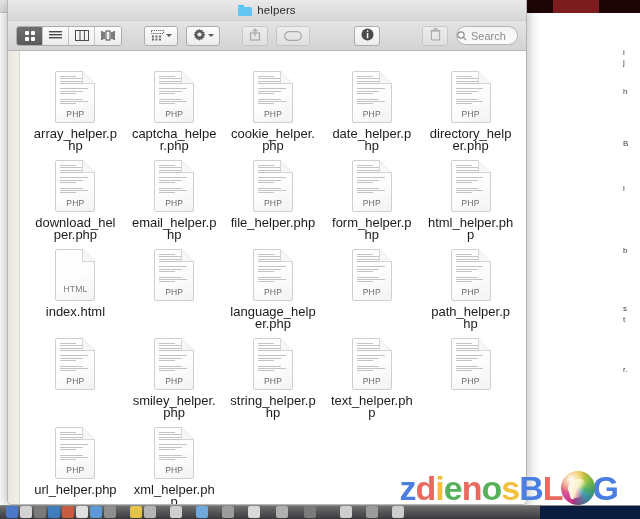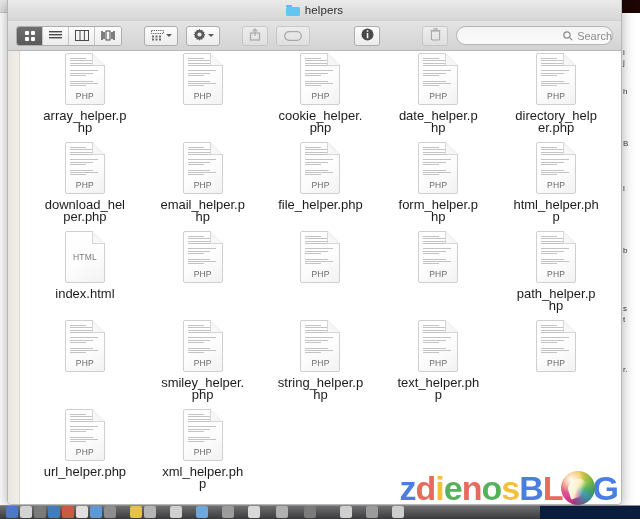--- a/index.html
+++ b/index.html
@@ -62,21 +62,21 @@
   .bg-dock .dock-item {
     position: absolute; bottom: 1px; width: 12px; height: 12px; border-radius: 2px;
   }
   .bg-dock-right {
     position:absolute; right:0; bottom:0; width:100px; height:14px; background:#0b1d3e;
   }
 
   
   #finder-window {
     position: absolute;
-    left: 7px; top: 0; width: 615px; height: 505px;
+    left: 7px; top: 0; width: 520px; height: 505px;
     background: #ffffff;
     border: 1px solid #b6b6b4;
     border-top: none;
     border-radius: 0 0 5px 5px;
     box-shadow: 0 3px 14px rgba(0,0,0,0.32);
     overflow: hidden;
     display: flex;
     flex-direction: column;
   }
 
@@ -146,35 +146,35 @@
   }
   .spacer-sm { width: 6px; }
   .spacer-md { width: 28px; }
   .spacer-lg { width: 26px; }
 
   .search-field {
     flex: 1; height: 19px; max-width: 200px;
     margin-left: auto;
     border: 1px solid #b4b4b2; border-radius: 10px;
     background: linear-gradient(#f4f4f4, #fbfbfb);
-    display: flex; align-items: center; justify-content: flex-end;
+    display: flex; align-items: center; justify-content: flex-start;
     gap: 4px;
   }
   .search-field .sp { font-size: 11px; color: #8b8b8b; }
 
   
   .content-wrap { flex: 1; display: flex; min-height: 0; }
   .side-strip {
     width: 12px; flex: 0 0 12px;
     background: linear-gradient(to right, #e8e6df, #f1efe9);
     border-right: 1px solid #d9d7d1;
   }
   .files-area {
     flex: 1; background: #ffffff;
-    padding: 2px 6px 0 6px;
+    padding: 20px 6px 0 6px;
     overflow: hidden;
   }
   .grid {
     display: grid;
     grid-template-columns: repeat(5, 1fr);
     row-gap: 8px;
   }
   .file-cell {
     display: flex; flex-direction: column; align-items: center;
     padding: 0 6px;
@@ -216,21 +216,21 @@
   .doc .lines i.m { width: 78%; }
   .doc .lines i.l { width: 96%; }
   .doc .lines i.gap { background: transparent; height: 2px; }
   .doc .kind {
     position: absolute; left: 0; right: 0; bottom: 4px;
     text-align: center;
     font-size: 8.5px; color: #6a6a6a;
     letter-spacing: .2px;
     font-family: "Liberation Sans", sans-serif;
   }
-  .doc.plain .kind { bottom: 21px; color: #7a7a7a; }
+  .doc.plain .kind { bottom: 7px; color: #7a7a7a; }
 
   .file-label {
     font-size: 13px;
     color: #1c1c1c;
     text-align: center;
     line-height: 12px;
     word-break: break-all;
     max-width: 86px;
   }
 
@@ -468,20 +468,21 @@
                   <i class="m"></i>
                   <i class="s"></i>
                   <i class="gap"></i>
                   <i class="m"></i>
                   <i class="l"></i>
                   <i class="s"></i>
                 </div>
                 <div class="fold"></div>
                 <div class="kind">PHP</div>
               </div>
+              <div class="file-label">captcha_helper.php</div>
             </div>
             <div class="file-cell">
               <div class="doc">
                 <div class="page"></div>
                 <div class="lines">
                   <i class="s"></i>
                   <i class="l"></i>
                   <i class="l"></i>
                   <i class="m"></i>
                   <i class="gap"></i>
@@ -694,20 +695,21 @@
                   <i class="m"></i>
                   <i class="s"></i>
                   <i class="gap"></i>
                   <i class="m"></i>
                   <i class="l"></i>
                   <i class="s"></i>
                 </div>
                 <div class="fold"></div>
                 <div class="kind">PHP</div>
               </div>
+              <div class="file-label">language_helper.php</div>
             </div>
             <div class="file-cell">
               <div class="doc">
                 <div class="page"></div>
                 <div class="lines">
                   <i class="s"></i>
                   <i class="l"></i>
                   <i class="l"></i>
                   <i class="m"></i>
                   <i class="gap"></i>

